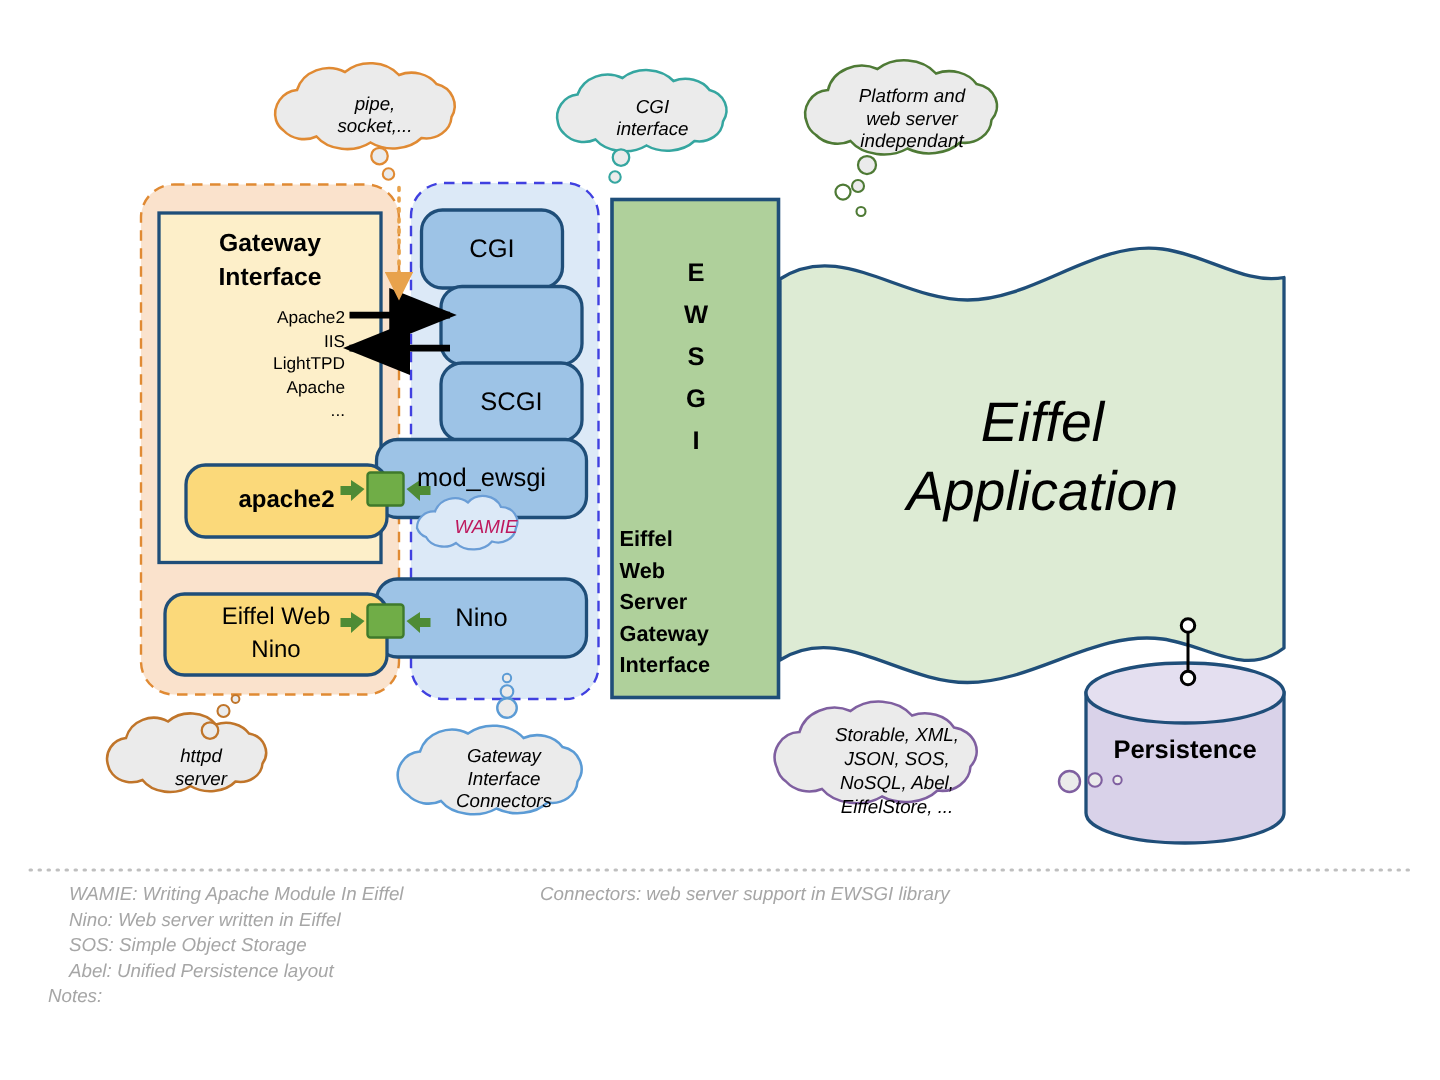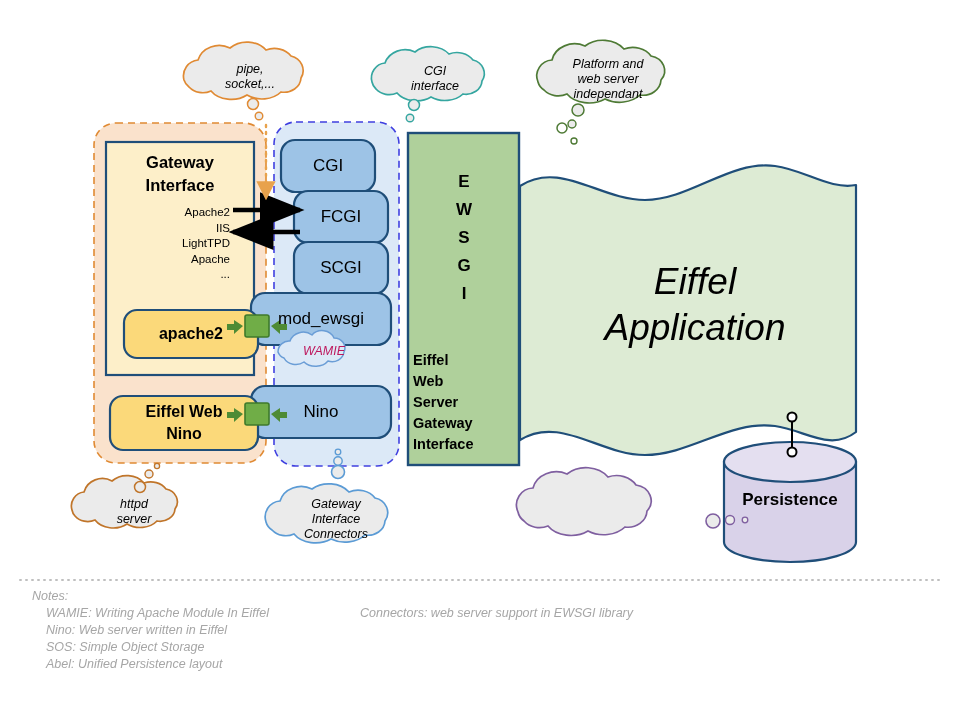--- a/index.html
+++ b/index.html
@@ -226,27 +226,26 @@
 <div class="lbl" style="left:108px;top:205px;width:122px;font-size:11.5px;line-height:15.5px;text-align:right;">
   <div>Apache2</div>
   <div>IIS</div>
   <div>LightTPD</div>
   <div>Apache</div>
   <div>...</div>
 </div>
 
 <div class="lbl ctr" style="left:124px;top:310px;width:134px;height:48px;font-size:16px;font-weight:bold;">apache2</div>
 
-<div class="lbl ctr" style="left:110px;top:396px;width:148px;height:54px;font-size:16px;font-weight:bold;line-height:22px;flex-direction:column;">
+<div class="lbl ctr" style="left:110px;top:396px;width:148px;height:54px;font-size:16px;font-weight:normal;line-height:22px;flex-direction:column;">
   <span>Eiffel Web</span>
   <span>Nino</span>
 </div>
 
 <div class="lbl ctr" style="left:281px;top:140px;width:94px;height:52px;font-size:17px;">CGI</div>
-<div class="lbl ctr" style="left:294px;top:191px;width:94px;height:52px;font-size:17px;">FCGI</div>
 <div class="lbl ctr" style="left:294px;top:242px;width:94px;height:52px;font-size:17px;">SCGI</div>
 <div class="lbl ctr" style="left:251px;top:293px;width:140px;height:52px;font-size:17px;text-align:right;">mod_ewsgi</div>
 <div class="lbl ctr" style="left:251px;top:386px;width:140px;height:52px;font-size:17px;">Nino</div>
 
 <div class="lbl ctr ital" style="left:282px;top:338px;width:84px;height:26px;font-size:12.5px;color:#be185d;">WAMIE</div>
 
 <div class="lbl ctr" style="left:414px;top:168px;width:100px;height:140px;font-size:17px;font-weight:bold;line-height:28px;flex-direction:column;">
   <span>E</span>
   <span>W</span>
   <span>S</span>
@@ -273,25 +272,31 @@
   <span>httpd</span>
   <span>server</span>
 </div>
 
 <div class="lbl ctr ital" style="left:278px;top:492px;width:116px;height:54px;font-size:12.5px;line-height:15px;flex-direction:column;">
   <span>Gateway</span>
   <span>Interface</span>
   <span>Connectors</span>
 </div>
 
+<div class="lbl ctr ital" style="left:530px;top:480px;width:136px;height:68px;font-size:12.5px;line-height:16px;flex-direction:column;">
+  <span>Storable, XML,</span>
+  <span>JSON, SOS,</span>
+  <span>NoSQL, Abel,</span>
+  <span>EiffelStore, ...</span>
+</div>
 
 <div class="lbl ital" style="left:32px;top:588px;width:880px;font-size:12.5px;line-height:17px;color:#A6A6A6;">
-  <div>Notes:</div>
   <div style="position:relative;padding-left:14px;">
     <div>WAMIE: Writing Apache Module In Eiffel</div>
     <div>Nino: Web server written in Eiffel</div>
     <div>SOS: Simple Object Storage</div>
     <div>Abel: Unified Persistence layout</div>
     <div style="position:absolute;left:328px;top:0;">Connectors: web server support in EWSGI library</div>
   </div>
+  <div>Notes:</div>
 </div>
 
 </div>
 
 </body></html>

